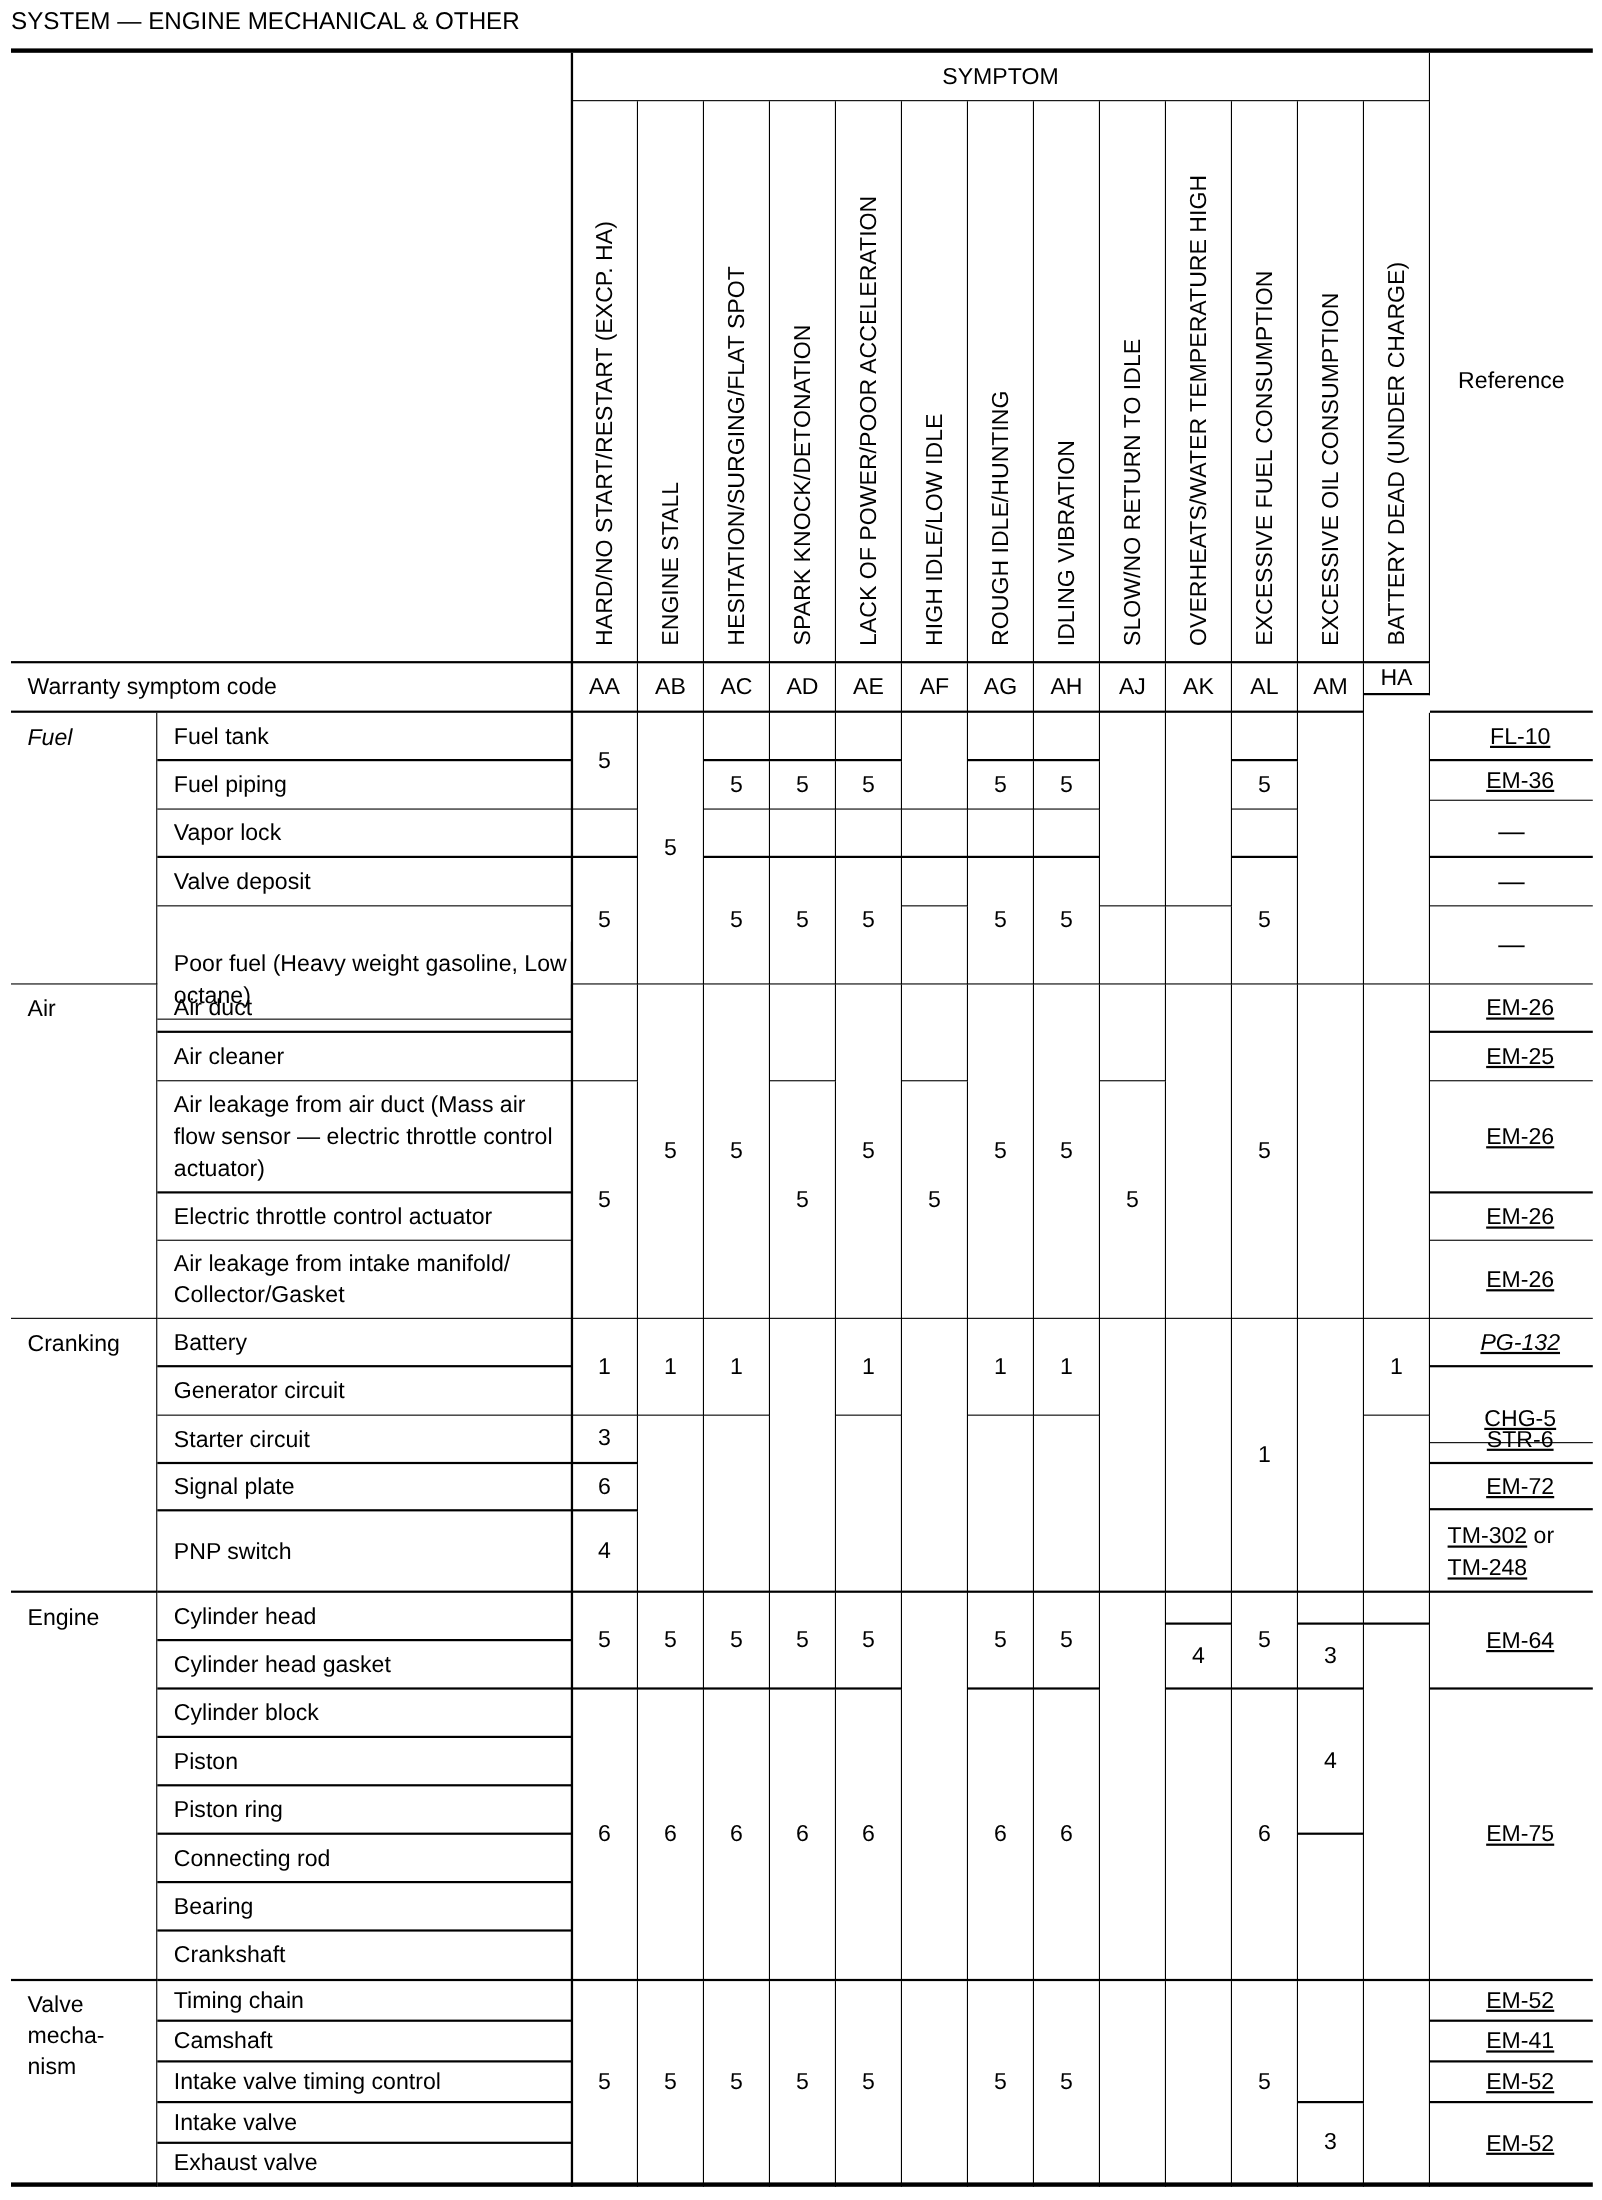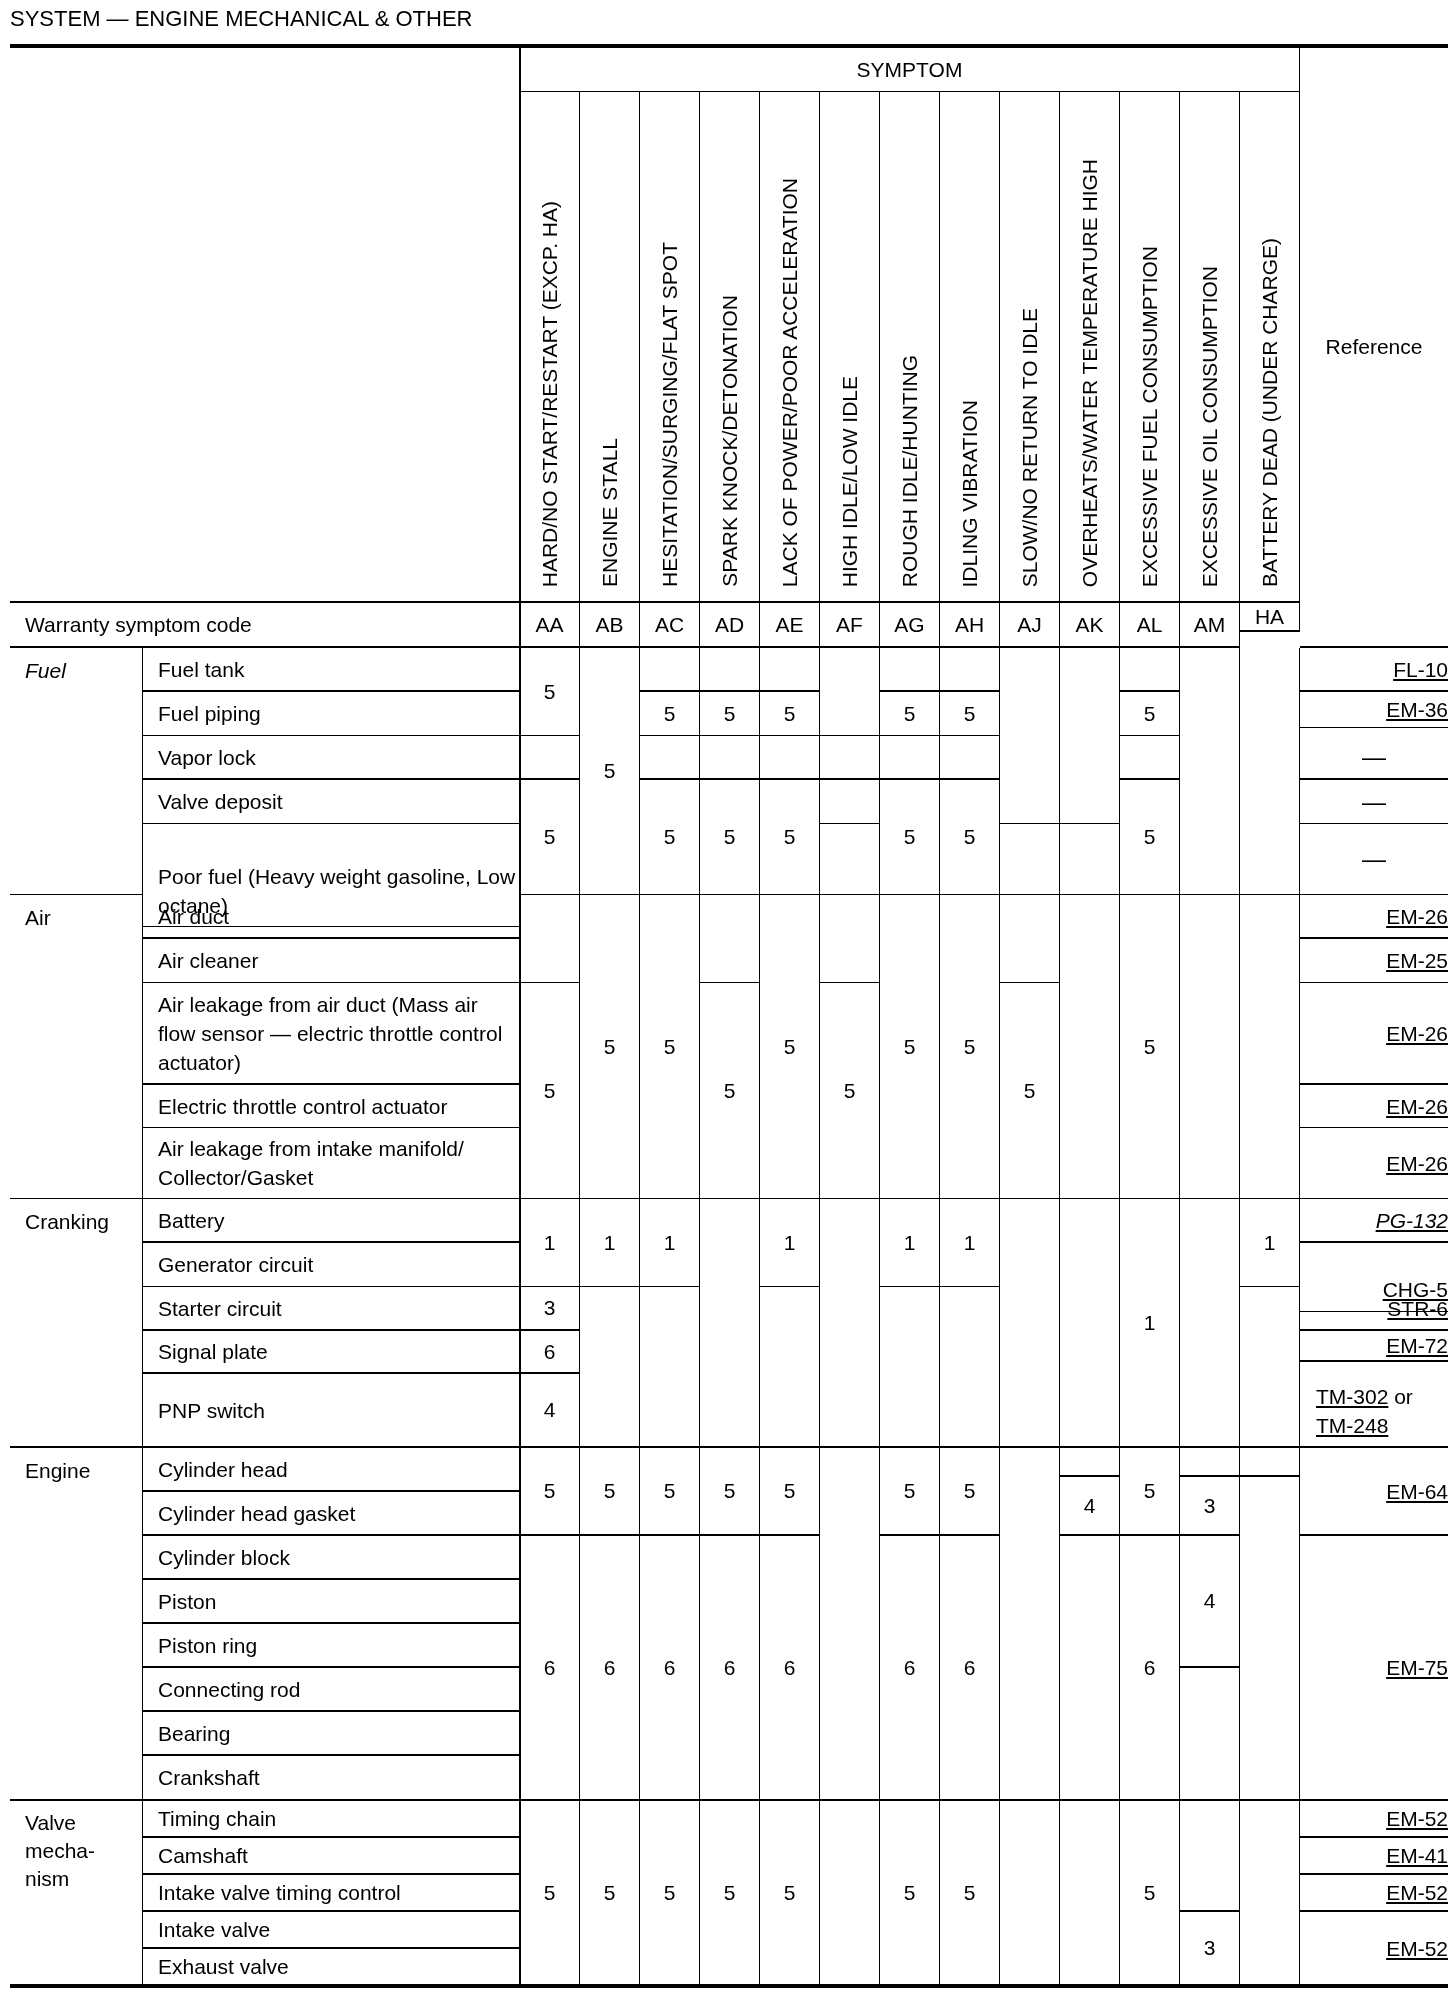--- a/index.html
+++ b/index.html
@@ -4,21 +4,21 @@
 <style>
   html,body{margin:0;padding:0;background:#fff;}
   body{width:1456px;height:2000px;position:relative;overflow:hidden;font-family:"Liberation Sans",sans-serif;color:#000;}
   .title{position:absolute;left:10px;top:6px;font-size:22px;letter-spacing:0px;}
   .rule{position:absolute;left:10px;width:1438px;height:4px;background:#000;}
   .c{position:absolute;box-sizing:border-box;border-right:1.5px solid #000;border-bottom:1.5px solid #000;display:flex;align-items:center;justify-content:center;font-size:21px;}
   .l{justify-content:flex-start;padding-left:15px;text-align:left;line-height:29px;}
   .top{align-items:flex-start;padding-top:8px;}
   .vert{align-items:flex-end;justify-content:center;padding-bottom:14px;}
   .vert span{writing-mode:vertical-rl;transform:rotate(180deg);white-space:nowrap;font-size:21px;}
-  .ref{justify-content:flex-end;padding-left:16px;line-height:29px;}
+  .ref{justify-content:center;padding-left:16px;line-height:29px;}
   .ref a{color:#000;text-decoration:underline;}
   .dash{justify-content:center;font-size:24px;}
   .nob{border-right:none;}
   .thick{border-bottom:2.5px solid #000;}
 </style>
 </head>
 <body>
 
 <div class="title">SYSTEM — ENGINE MECHANICAL &amp; OTHER</div>
 <div class="rule" style="top:44px;"></div>
@@ -242,21 +242,21 @@
 
 <div class="c ref nob" style="left:1300px;top:1199px;width:148px;height:44px;border-bottom-width:2.5px;font-style:italic;">
     <a>PG-132</a>
   </div>
 <div class="c ref nob" style="left:1300px;top:1243px;width:148px;height:44px;margin-top:25px;">
     <a>CHG-5</a>
   </div>
 <div class="c ref nob" style="left:1300px;top:1287px;width:148px;height:44px;border-bottom-width:2.5px;">
     <a>STR-6</a>
   </div>
-<div class="c ref nob" style="left:1300px;top:1331px;width:148px;height:31px;border-bottom-width:2.5px;">
+<div class="c ref nob" style="left:1300px;top:1331px;width:148px;height:42px;border-bottom-width:2.5px;">
     <a>EM-72</a>
   </div>
 <div class="c ref nob" style="left:1300px;top:1374px;width:148px;height:74px;border-bottom-width:2.5px;display:block;padding-top:8px;"><a>TM-302</a><span> or</span><br><a>TM-248</a></div>
 
 <div class="c l top" style="left:10px;top:1448px;width:133px;height:353px;border-bottom-width:2.5px;">Engine</div>
 <div class="c l" style="left:143px;top:1448px;width:377px;height:44px;border-bottom-width:2.5px;">Cylinder head</div>
 <div class="c l" style="left:143px;top:1492px;width:377px;height:44px;border-bottom-width:2.5px;">Cylinder head gasket</div>
 <div class="c l" style="left:143px;top:1536px;width:377px;height:44px;border-bottom-width:2.5px;">Cylinder block</div>
 <div class="c l" style="left:143px;top:1580px;width:377px;height:44px;border-bottom-width:2.5px;">Piston</div>
 <div class="c l" style="left:143px;top:1624px;width:377px;height:44px;border-bottom-width:2.5px;">Piston ring</div>

